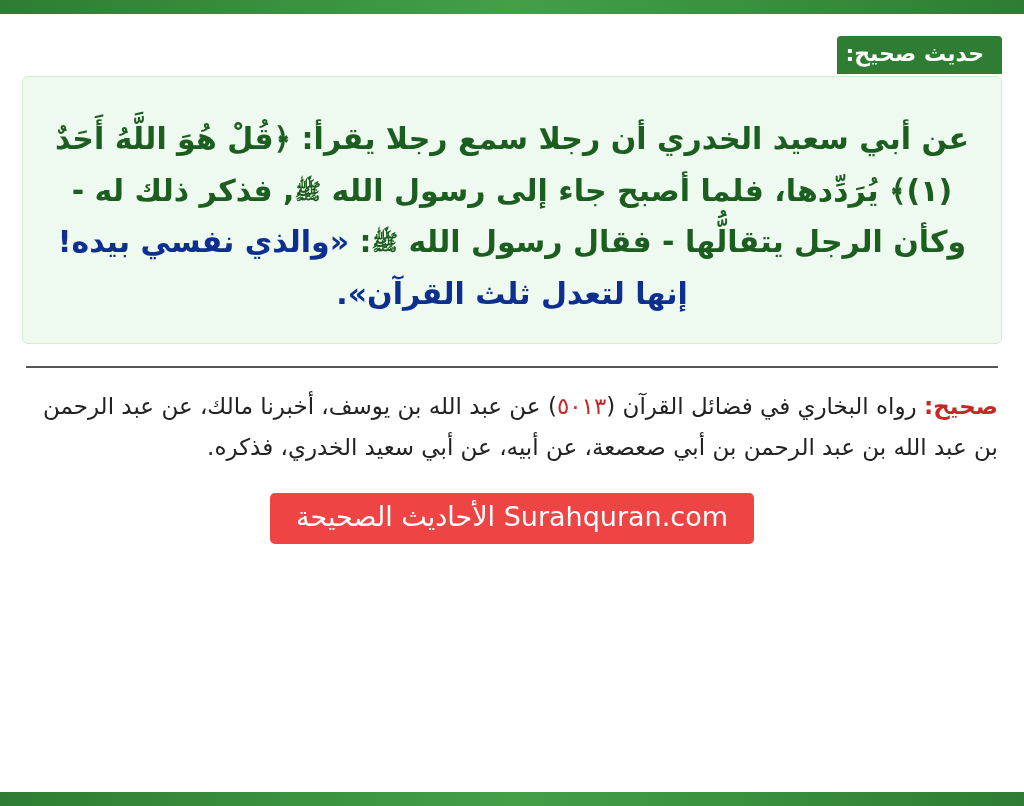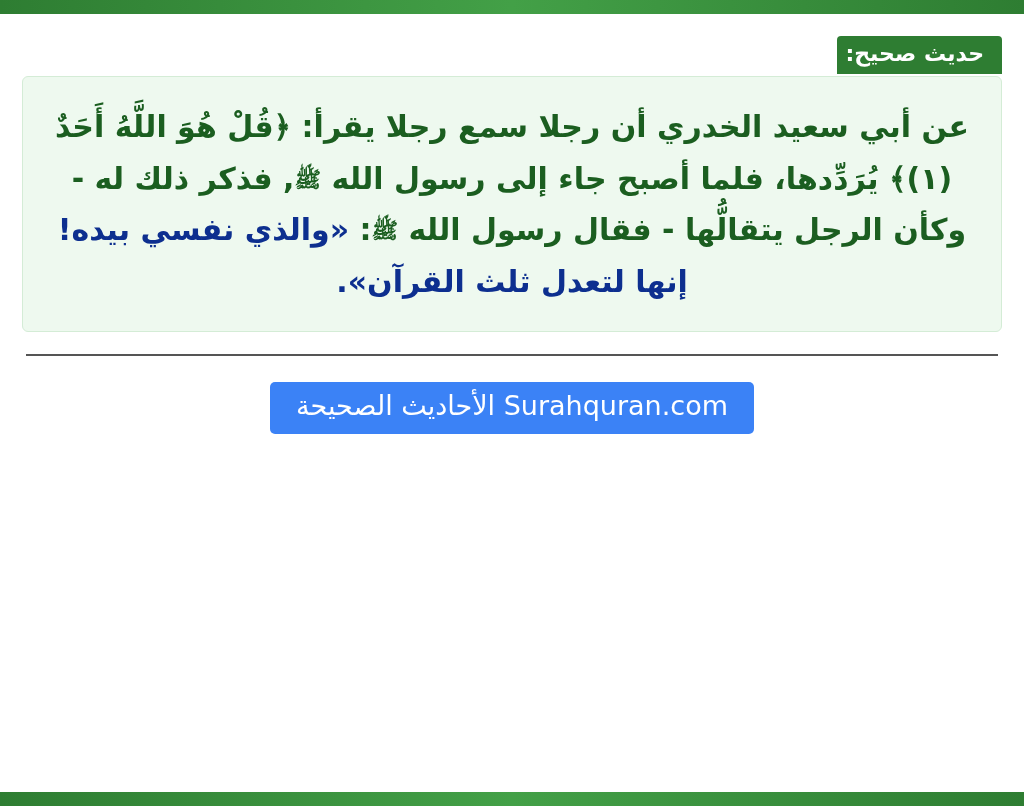--- a/index.html
+++ b/index.html
@@ -51,21 +51,21 @@
     padding: 7px 18px 9px 8px;
     border-radius: 4px 4px 0 0;
     line-height: 1;
   }
 
   
   .hadith-box {
     background: #eef9ef;
     border: 1px solid #d4ecd6;
     border-radius: 6px;
-    padding: 24px 26px 24px 26px;
+    padding: 36px 26px 24px 26px;
     margin-top: 2px;
   }
   .hadith-text {
     font-size: 30px;
     font-weight: bold;
     line-height: 1.72;
     color: #1b5e20;
     text-align: center;
     margin: 0;
     direction: rtl;
@@ -105,21 +105,21 @@
     color: #c62828;
   }
 
   
   .footer-row {
     display: flex;
     justify-content: center;
     margin-top: 26px;
   }
   .footer-badge {
-    background: #3b82f6;
+    background: #ef4444;
     color: #ffffff;
     font-size: 27px;
     padding: 8px 26px 11px 26px;
     border-radius: 5px;
     line-height: 1.2;
     white-space: nowrap;
     direction: rtl;
   }
   .footer-badge .site {
     direction: ltr;
@@ -136,20 +136,21 @@
   <div class="grade-row">
     <div class="grade-label">حديث صحيح:</div>
   </div>
 
   <div class="hadith-box">
     <p class="hadith-text"><span>عن أبي سعيد الخدري أن رجلا سمع رجلا يقرأ: ﴿</span><span class="quran">قُلْ هُوَ اللَّهُ أَحَدٌ (١)</span><span>﴾ يُرَدِّدها، فلما أصبح جاء إلى رسول الله </span><span class="salla">ﷺ</span><span>, فذكر ذلك له - وكأن الرجل يتقالُّها - فقال رسول الله </span><span class="salla">ﷺ</span><span>: </span><span class="saying">«والذي نفسي بيده! إنها لتعدل ثلث القرآن»</span><span class="saying">.</span></p>
   </div>
 
   <hr class="divider">
 
+  <p class="takhreej"><span class="grade-inline">صحيح:</span><span> رواه البخاري في فضائل القرآن (</span><span class="ref-num">٥٠١٣</span><span>) عن عبد الله بن يوسف، أخبرنا مالك، عن عبد الرحمن بن عبد الله بن عبد الرحمن بن أبي صعصعة، عن أبيه، عن أبي سعيد الخدري، فذكره.</span></p>
 
   <div class="footer-row">
     <div class="footer-badge"><span class="site">Surahquran.com</span> <span>الأحاديث الصحيحة</span></div>
   </div>
 
 </div>
 
 <div class="bottom-bar"></div>
 
 </body></html>

